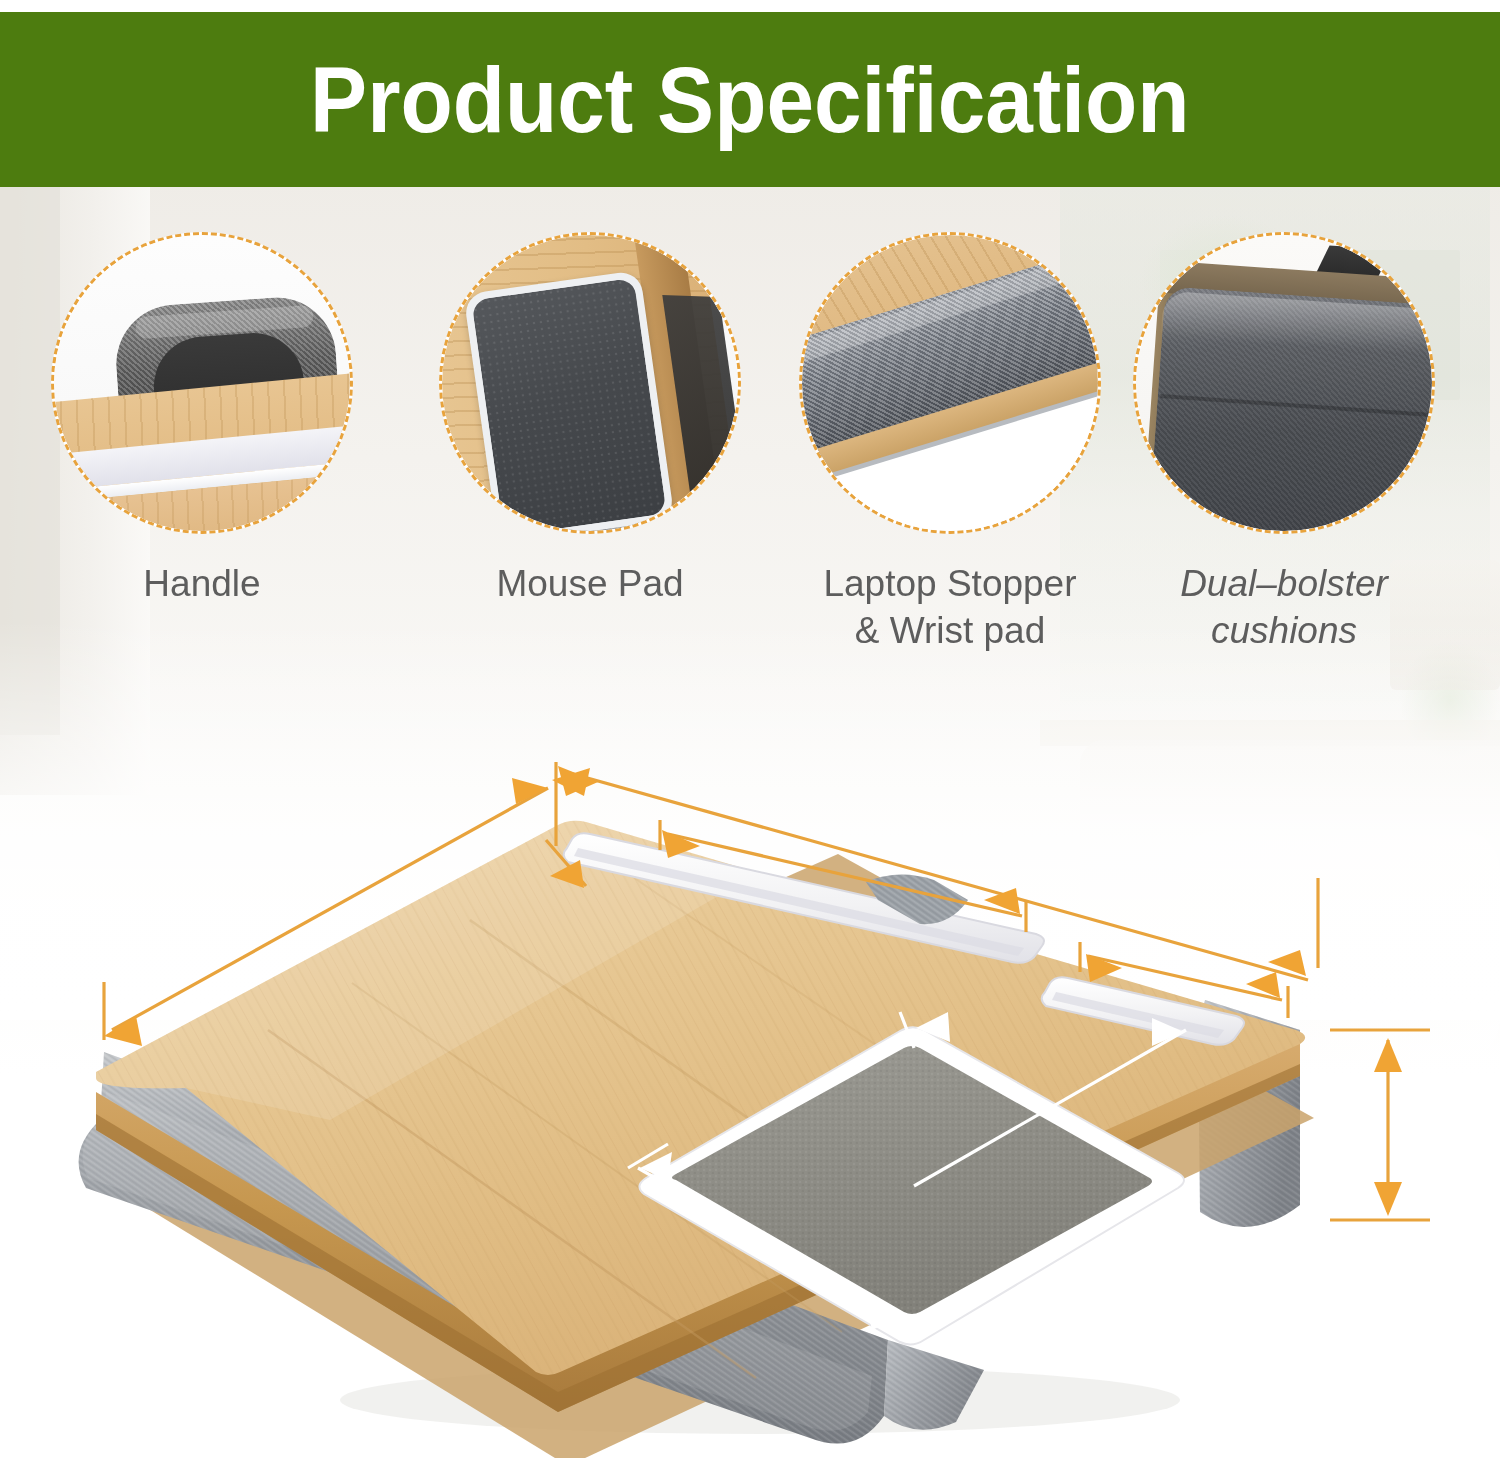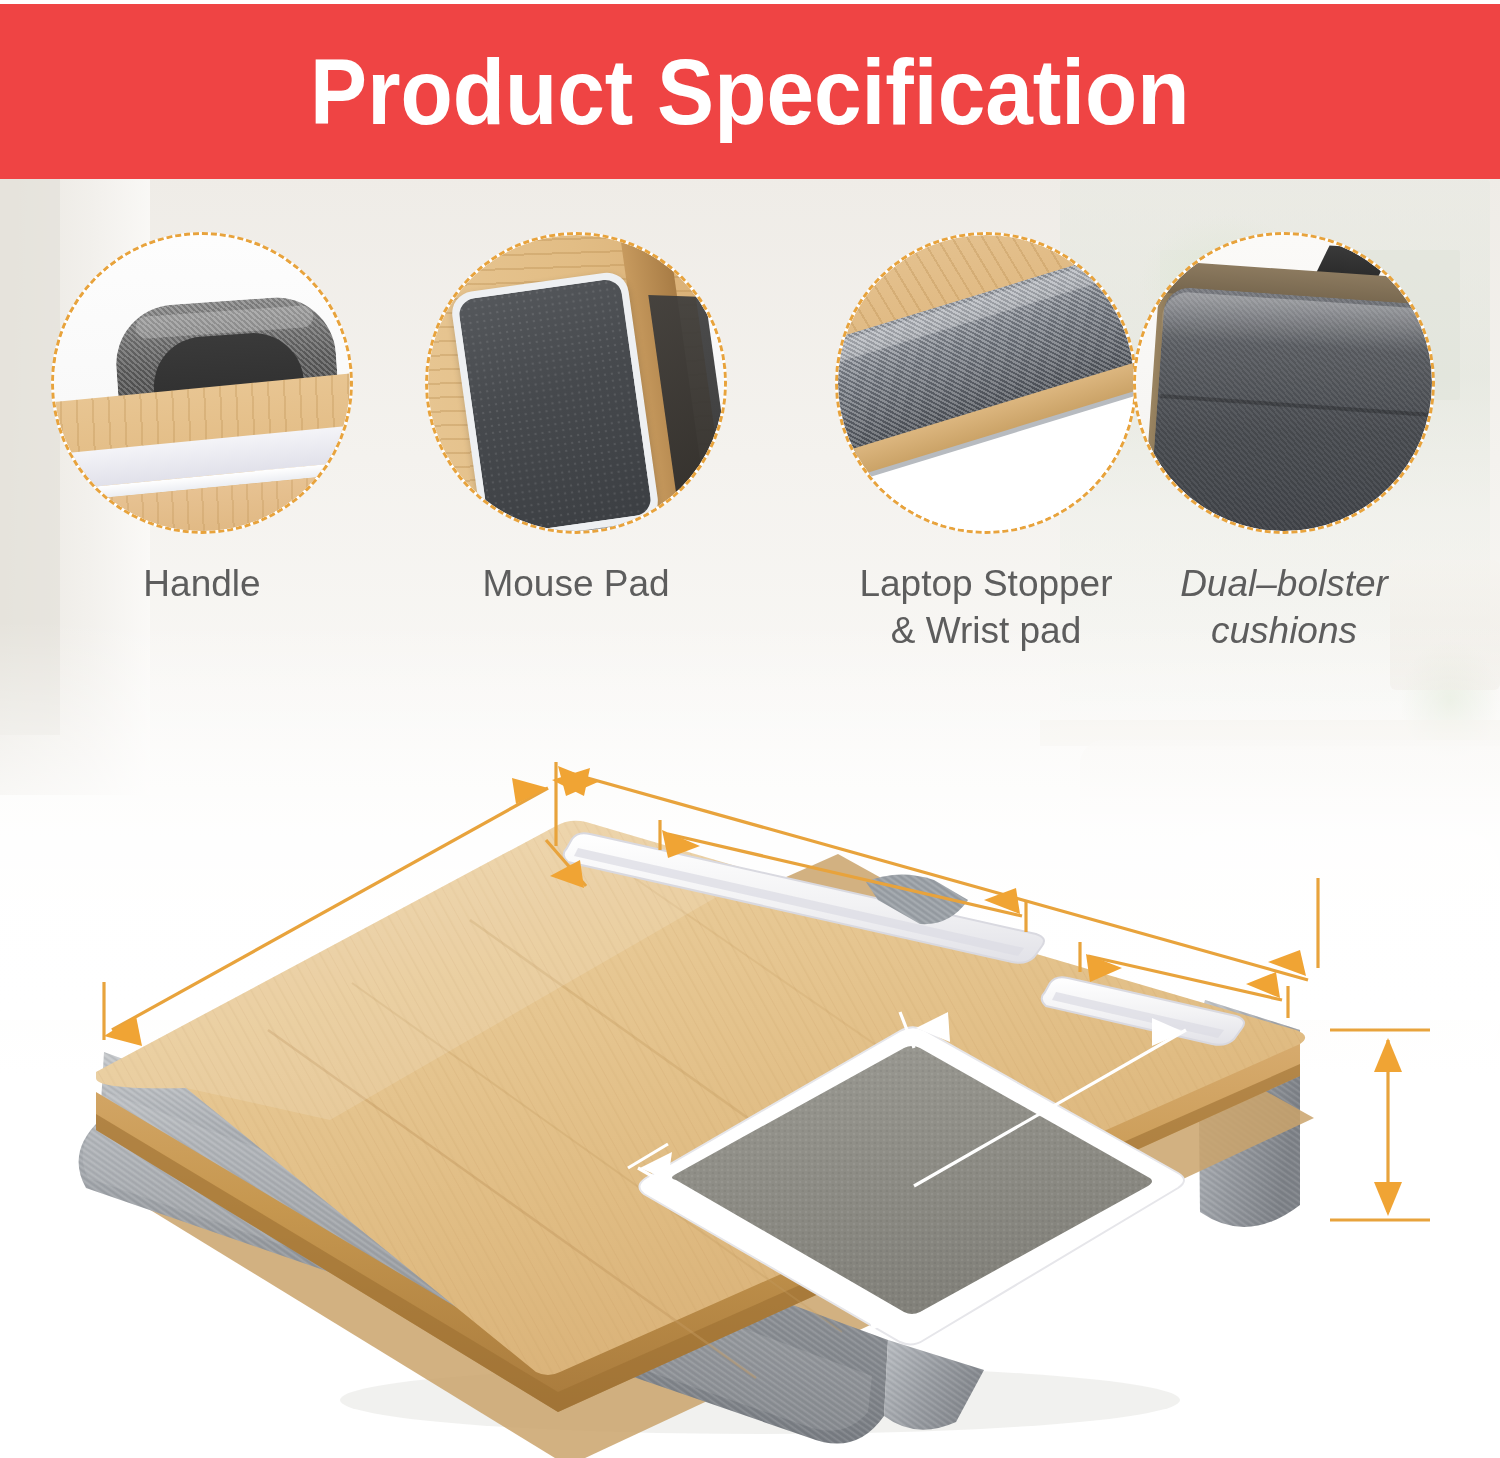--- a/index.html
+++ b/index.html
@@ -32,34 +32,34 @@
     background:linear-gradient(90deg,#e8e5de 0%,#f2f0ec 60%,#fbfaf8 100%);opacity:.85;}
   .bg-leftpanel{position:absolute;left:0;top:175px;width:60px;height:560px;background:#e4e1da;opacity:.7;}
   .bg-green{position:absolute;left:1140px;top:215px;width:170px;height:130px;
     background:radial-gradient(closest-side,#dfe7d6,rgba(255,255,255,0));opacity:.75;}
   .bg-green2{position:absolute;left:1400px;top:640px;width:100px;height:120px;
     background:radial-gradient(closest-side,#dde6d3,rgba(255,255,255,0));opacity:.7;}
   .bg-fade{position:absolute;left:0;top:620px;width:1500px;height:400px;
     background:linear-gradient(180deg,rgba(255,255,255,0) 0%,rgba(255,255,255,.85) 55%,#fff 100%);}
 
   
-  .banner{position:absolute;left:0;top:4px;width:1500px;height:175px;z-index:40;
-    background:#ef4444;display:flex;align-items:center;justify-content:center;}
+  .banner{position:absolute;left:0;top:12px;width:1500px;height:175px;z-index:40;
+    background:#4d7c0f;display:flex;align-items:center;justify-content:center;}
   .banner-title{
     color:#ffffff;font-family:"Liberation Sans", sans-serif;
     font-size:92px;font-weight:700;letter-spacing:0px;line-height:1;
     transform:scaleX(.93);transform-origin:center;white-space:nowrap;
   }
 
   
   .features{position:absolute;left:0;top:232px;width:1400px;height:460px;z-index:30;}
   .feat{position:absolute;width:340px;}
   .feat.f1{left:32px;}
-  .feat.f2{left:406px;}
-  .feat.f3{left:816px;}
+  .feat.f2{left:420px;}
+  .feat.f3{left:780px;}
   .feat.f4{left:1114px;font-style:italic;}
   .circ{position:relative;width:296px;height:296px;border-radius:50%;
     border:3px dashed #e8a33c;overflow:hidden;background:#ffffff;margin:0 auto;}
   .circ .inner{position:absolute;inset:0;border-radius:50%;overflow:hidden;}
   .cap{margin-top:26px;text-align:center;color:#5d5d5d;
     font-size:37px;line-height:1.28;font-weight:400;white-space:pre-line;}
 
   
   .c1-bgwhite{position:absolute;inset:0;background:linear-gradient(180deg,#fdfdfd,#f6f6f6);}
   .c1-wood{position:absolute;left:-20px;top:152px;width:360px;height:150px;

